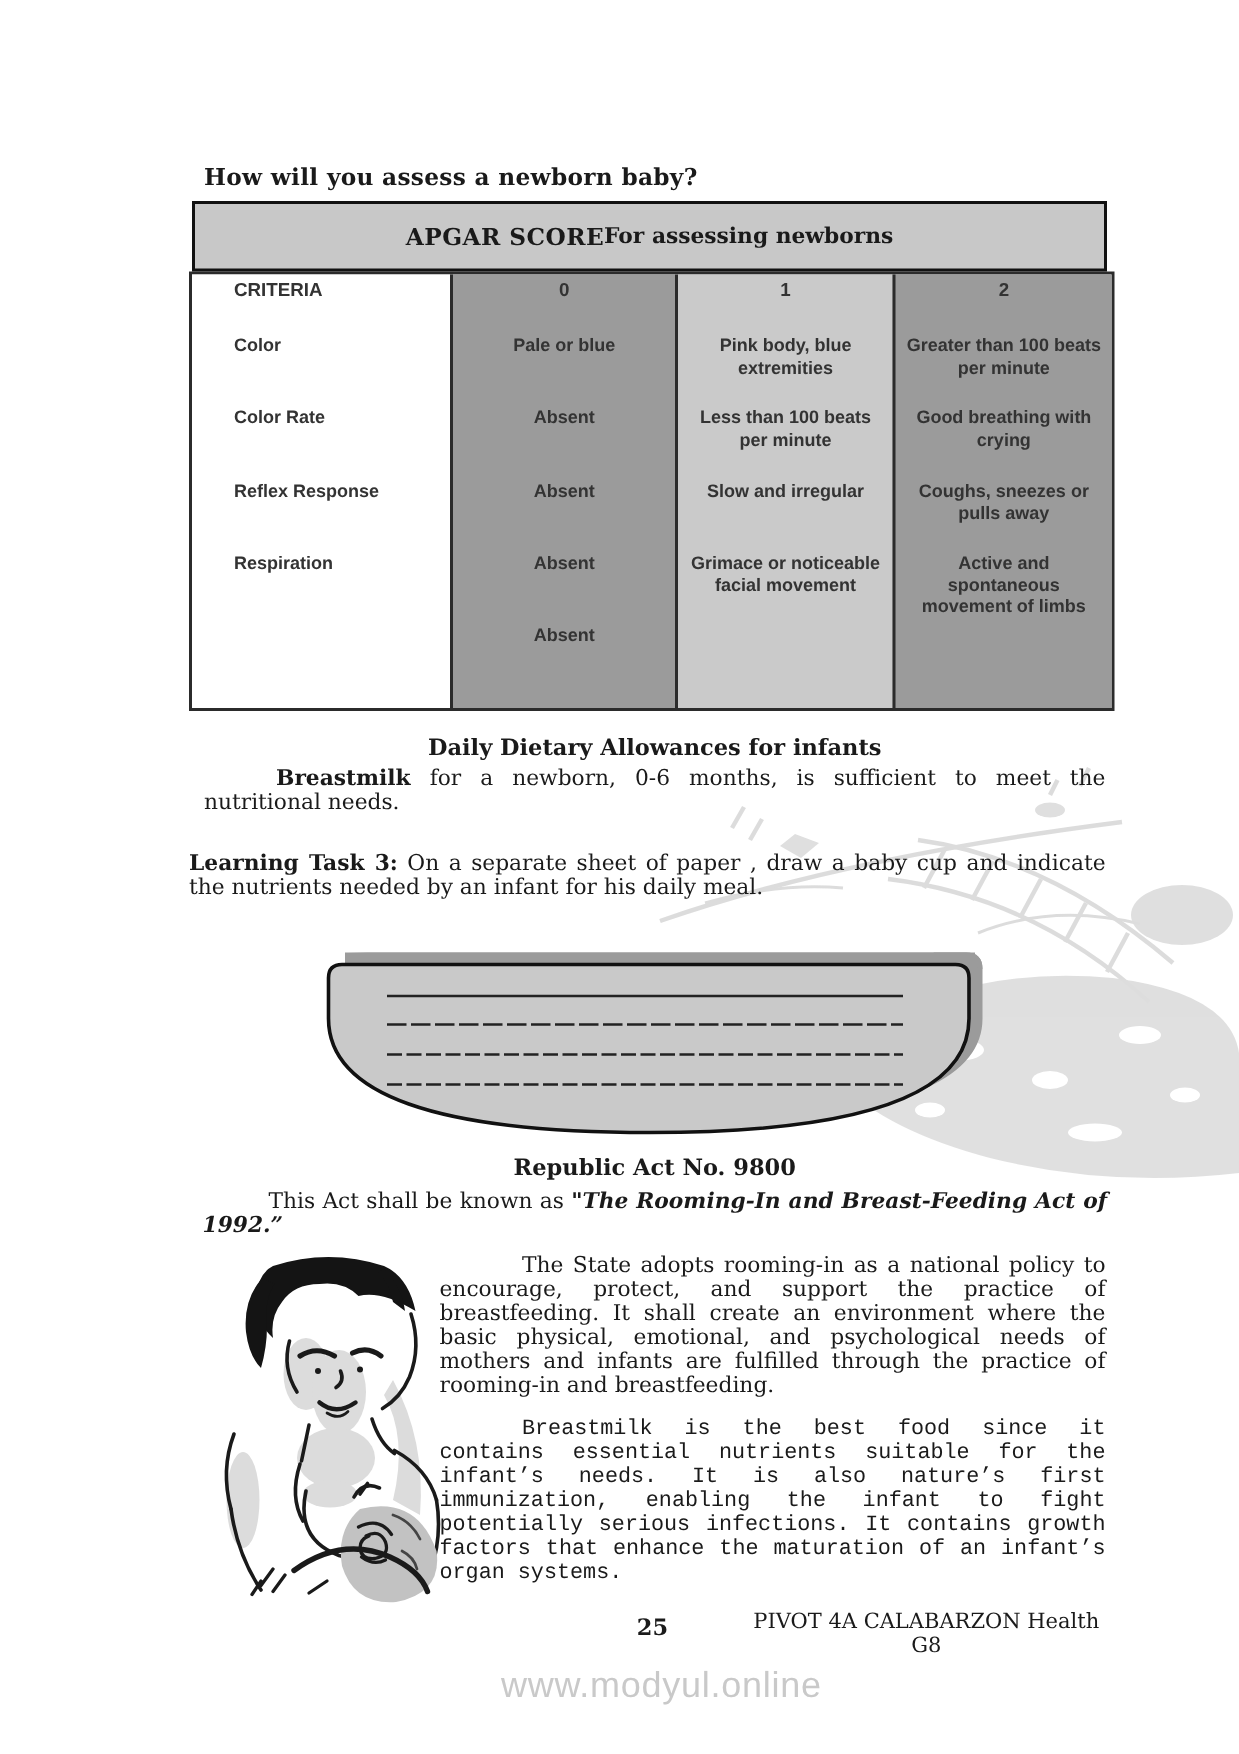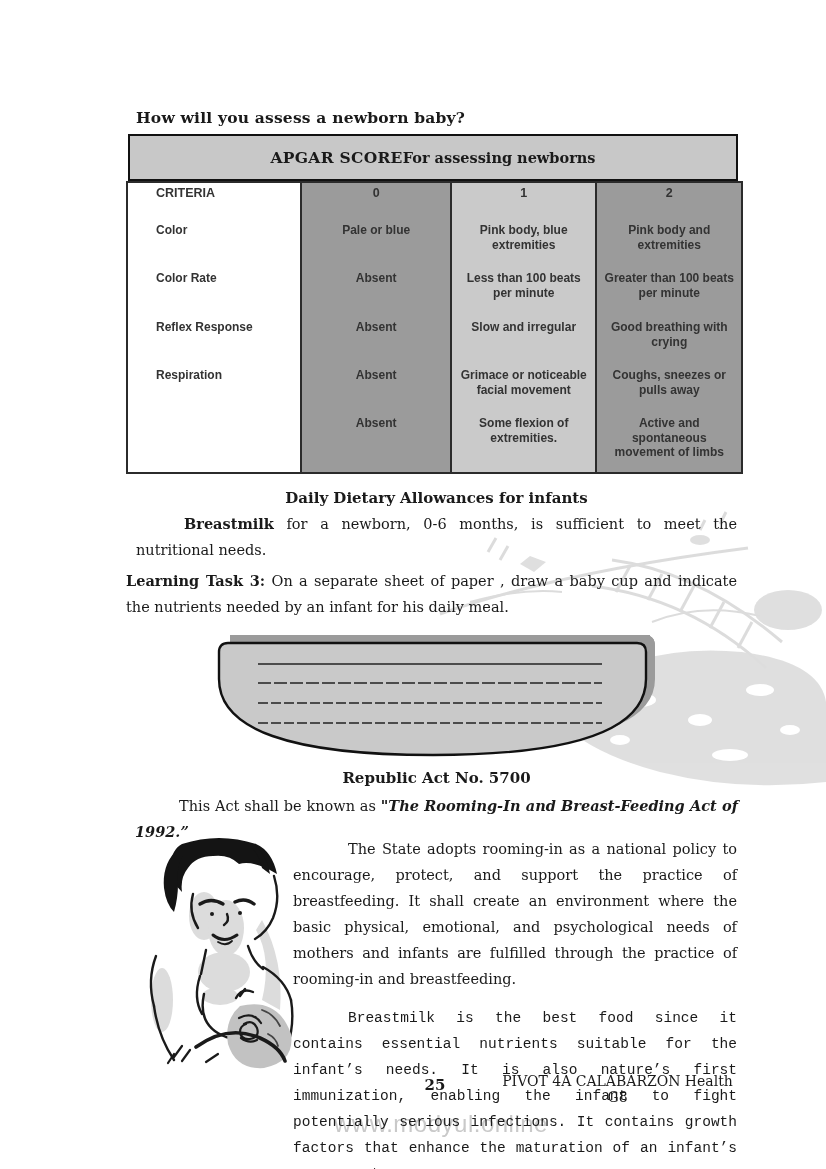--- a/index.html
+++ b/index.html
@@ -19,21 +19,21 @@
        font-family:"DejaVu Serif","Liberation Serif",serif;color:var(--ink);}
   .abs{position:absolute;}
   .z1{z-index:1;}
 
   
   #bg-sketch{position:absolute;left:0;top:0;width:826px;height:1169px;z-index:0;}
 
   
   .q-heading{left:136px;top:108px;font-size:15.5px;font-weight:bold;letter-spacing:.2px;}
   .center-heading{font-size:15px;font-weight:bold;text-align:center;}
-  .para{font-size:14.5px;line-height:26px;text-align:justify;}
+  .para{font-size:14.5px;line-height:16px;text-align:justify;}
 
   
   .apgar-head{left:128px;top:134px;width:610px;height:47px;background:var(--header-bg);
     border:2px solid #111;display:flex;flex-direction:row;align-items:center;justify-content:center;z-index:1;}
   .apgar-head .t1{font-size:15.5px;font-weight:bold;letter-spacing:.3px;}
   .apgar-head .t2{font-size:14.5px;font-weight:bold;}
 
   
   .apgar-table{left:126px;top:181px;width:617px;height:293px;border:2px solid #2b2b2b;
     display:flex;z-index:1;font-family:"Liberation Sans","DejaVu Sans",sans-serif;}
@@ -120,25 +120,23 @@
     <div class="cell">Absent</div>
     <div class="cell">Absent</div>
     <div class="cell">Absent</div>
   </div>
   <div class="col col-1">
     <div class="cell hdr">1</div>
     <div class="cell">Pink body, blue extremities</div>
     <div class="cell">Less than 100 beats per minute</div>
     <div class="cell">Slow and irregular</div>
     <div class="cell">Grimace or noticeable facial movement</div>
-    <div class="cell">Some flexion of extremities.</div>
   </div>
   <div class="col col-2">
     <div class="cell hdr">2</div>
-    <div class="cell">Pink body and extremities</div>
     <div class="cell">Greater than 100 beats per minute</div>
     <div class="cell">Good breathing with crying</div>
     <div class="cell">Coughs, sneezes or pulls away</div>
     <div class="cell">Active and spontaneous movement of limbs</div>
   </div>
 </div>
 
 <div class="abs center-heading z1" style="left:136px;top:489px;width:601px;">Daily Dietary Allowances for infants</div>
 <p class="abs para z1" style="left:136px;top:511px;width:601px;text-indent:48px;">
   <span class="b">Breastmilk</span><span> for a newborn, 0-6 months, is sufficient to meet the nutritional needs.</span>
@@ -154,21 +152,21 @@
   <rect x="18" y="4" width="420" height="14" fill="#9b9b9b"></rect>
   <path d="M 16 12 H 425 Q 434 12 434 21 L 434 48 Q 434 124 221 124 Q 7 124 7 48 L 7 21 Q 7 12 16 12 Z" fill="#c9c9c9" stroke="#111" stroke-width="2.4"></path>
   <g stroke="#222" stroke-width="1.6">
     <line x1="46" y1="33" x2="390" y2="33"></line>
     <line x1="46" y1="52" x2="390" y2="52" stroke-dasharray="13 3"></line>
     <line x1="46" y1="72" x2="390" y2="72" stroke-dasharray="10 3"></line>
     <line x1="46" y1="92" x2="390" y2="92" stroke-dasharray="10 3"></line>
   </g>
 </svg>
 
-<div class="abs center-heading z1" style="left:136px;top:769px;width:601px;">Republic Act No. 5700</div>
+<div class="abs center-heading z1" style="left:136px;top:769px;width:601px;">Republic Act No. 9800</div>
 <p class="abs para z1" style="left:135px;top:793px;width:603px;text-indent:44px;">
   <span>This Act shall be known as </span><span class="bi">"The Rooming-In and Breast-Feeding Act of 1992.”</span>
 </p>
 
 <svg id="mother-svg" class="abs" viewBox="0 0 152 232" xmlns="http://www.w3.org/2000/svg" aria-hidden="true">
 
   <g fill="#dcdcdc" stroke="none">
     <ellipse cx="60" cy="78" rx="15" ry="24"></ellipse>
     <ellipse cx="82" cy="90" rx="18" ry="28"></ellipse>
     <ellipse cx="80" cy="134" rx="26" ry="20"></ellipse>

